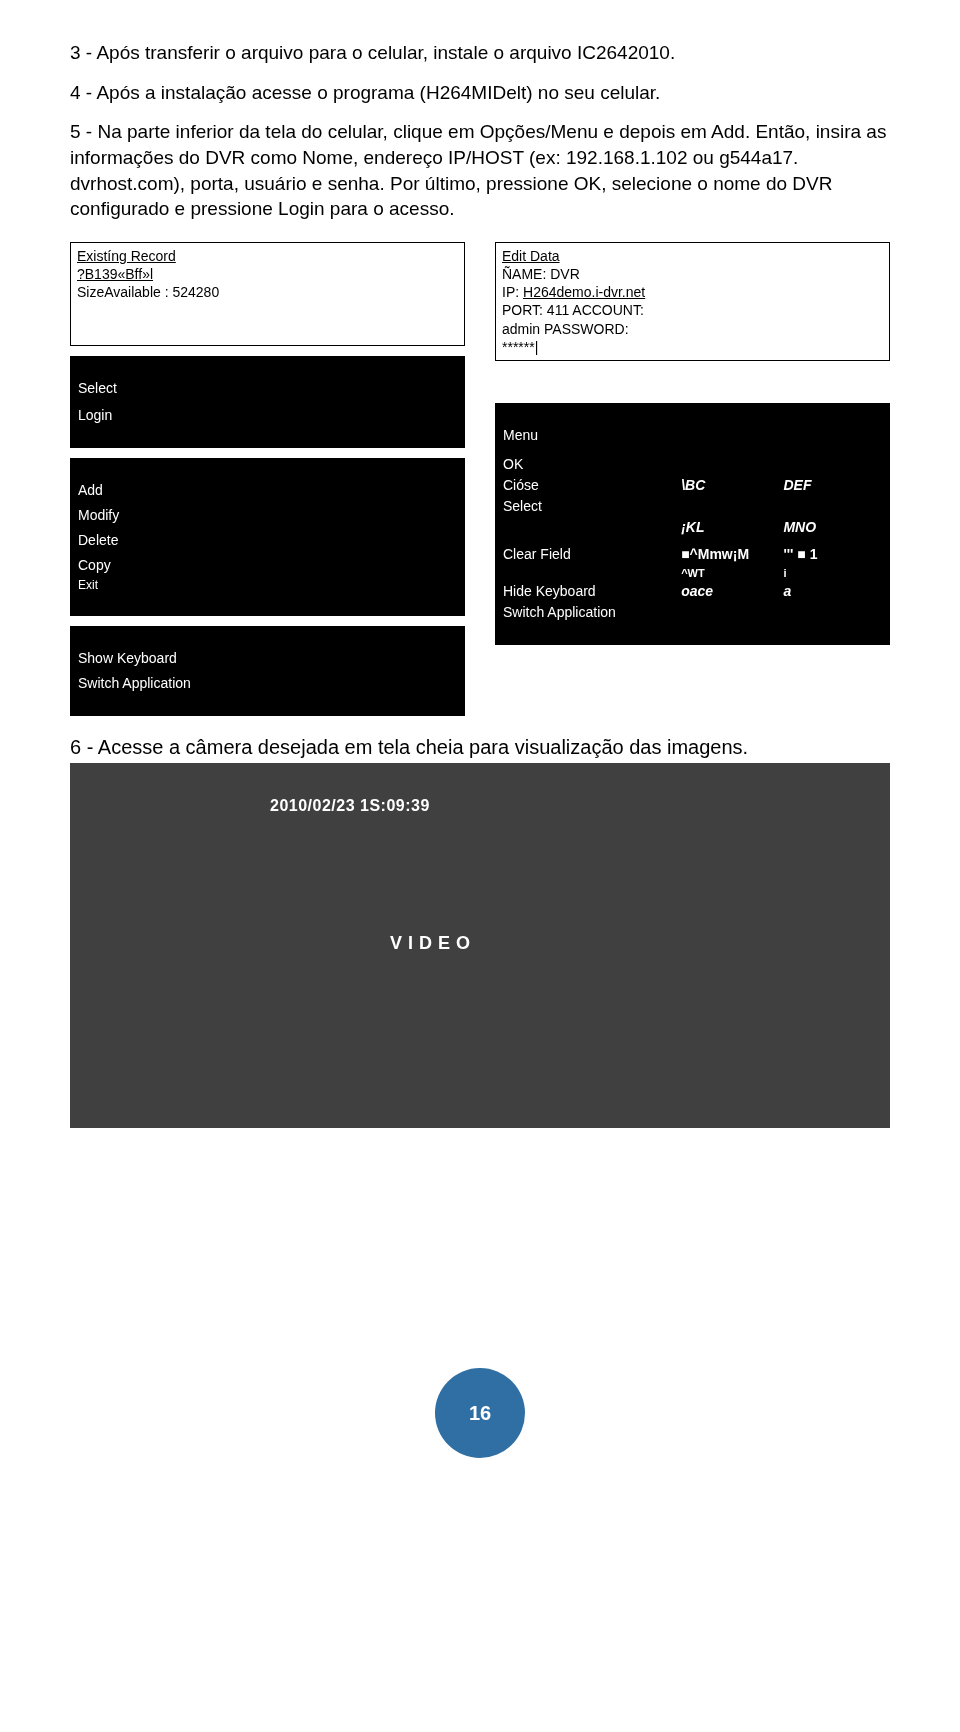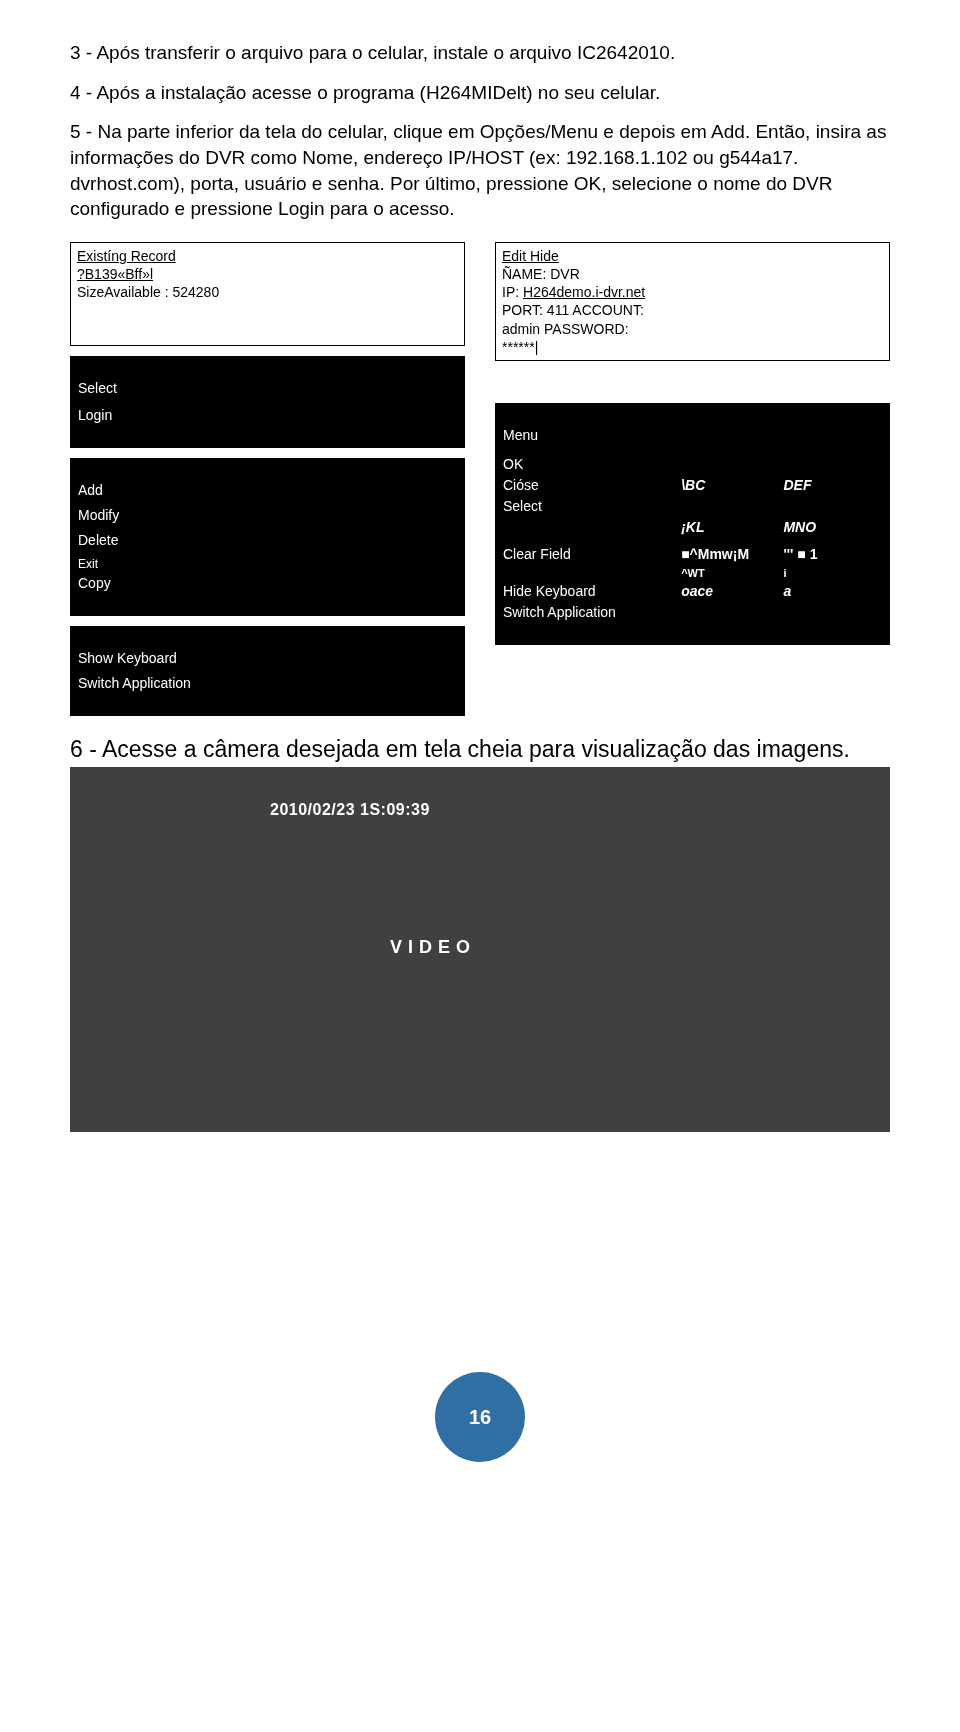--- a/index.html
+++ b/index.html
@@ -43,21 +43,21 @@
     padding: 22px 8px;
   }
   .panel-black .row {
     display: flex;
   }
   .panel-black .c1 { flex: 0 0 47%; }
   .panel-black .c2 { flex: 0 0 27%; font-style: italic; font-weight: bold; }
   .panel-black .c3 { flex: 0 0 26%; font-style: italic; font-weight: bold; text-align: left; }
   .underline { text-decoration: underline; }
   .step6 {
-    font-size: 23px;
+    font-size: 20px;
     margin-top: 10px;
     margin-bottom: 4px;
   }
   .video-block {
     background: #404040;
     color: #fff;
     width: 100%;
     height: 365px;
     position: relative;
   }
@@ -117,34 +117,34 @@
       <div>Login</div>
     </div>
 
     <div class="panel-black">
       <div>Add</div>
       <div style="height:4px"></div>
       <div>Modify</div>
       <div style="height:4px"></div>
       <div>Delete</div>
       <div style="height:4px"></div>
+      <div>Copy</div>
       <div style="font-size:12px">Exit</div>
-      <div>Copy</div>
     </div>
 
     <div class="panel-black">
       <div>Show Keyboard</div>
       <div style="height:4px"></div>
       <div>Switch Application</div>
     </div>
   </div>
 
   <div class="col">
     <div class="panel">
-      <div class="underline">Edit Hide</div>
+      <div class="underline">Edit Data</div>
       <div>ÑAME: DVR</div>
       <div>
         <span>IP: </span><span class="underline">H264demo.i-dvr.net</span>
       </div>
       <div>PORT: 411 ACCOUNT:</div>
       <div>admin PASSWORD:</div>
       <div>******|</div>
     </div>
 
     <div class="spacer-right"></div>

